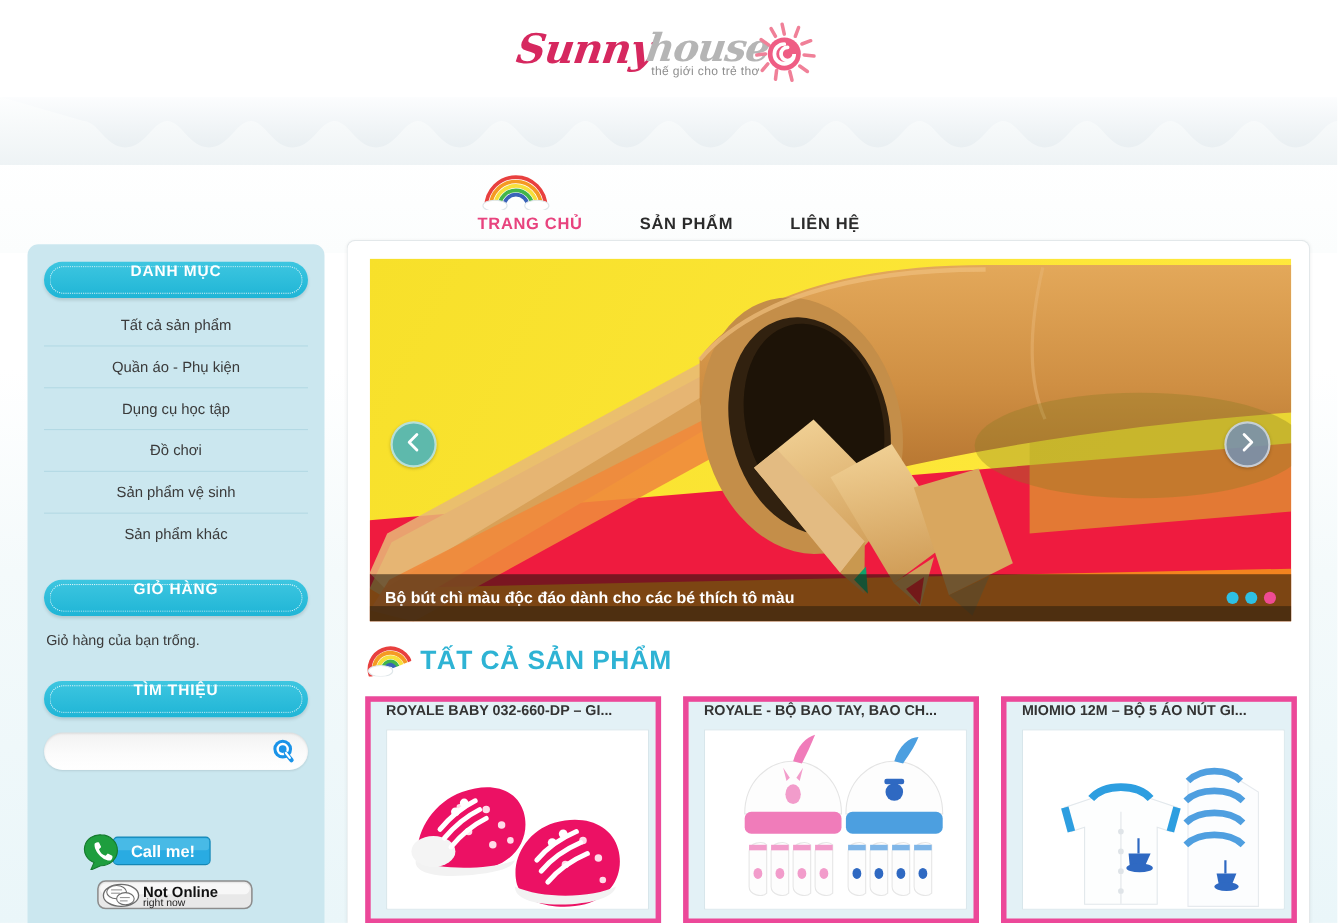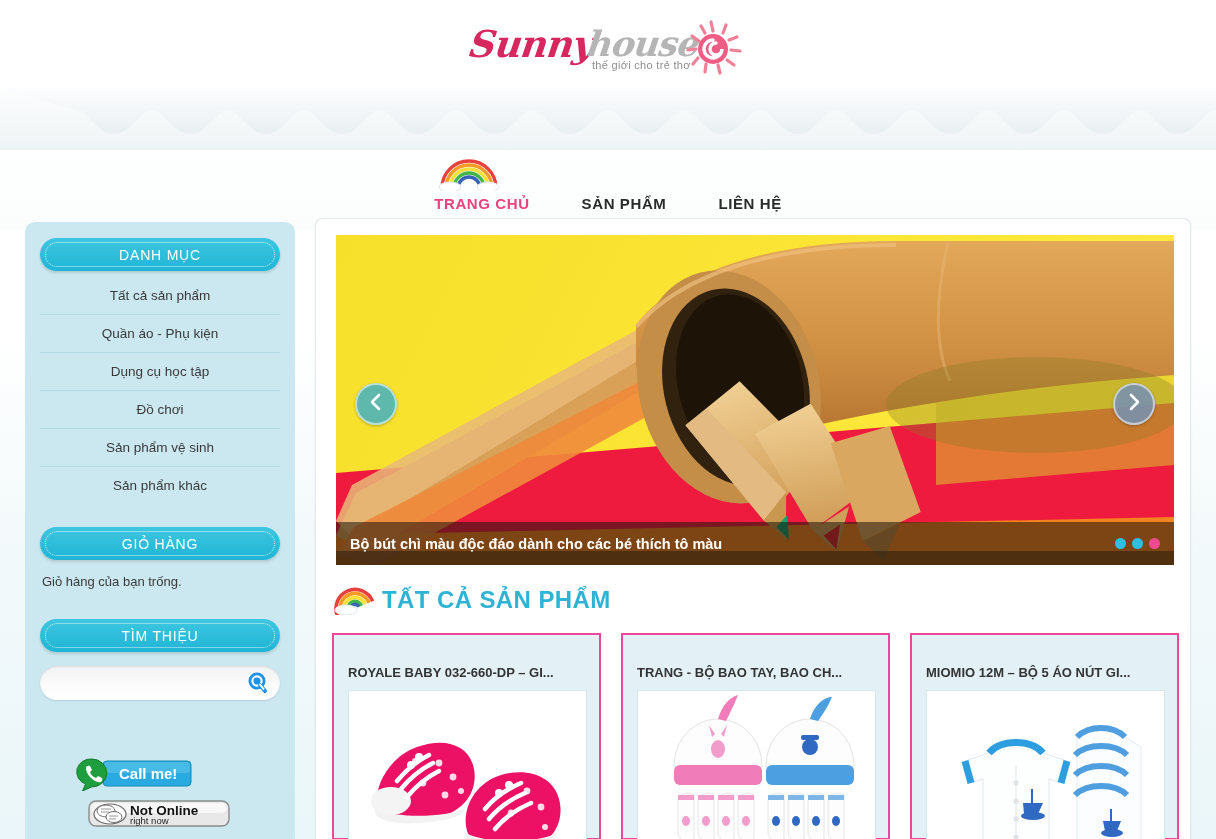--- a/index.html
+++ b/index.html
@@ -77,22 +77,22 @@
     width: 270px; height: 617px;
     background: #cbe7ef;
     border-radius: 10px 10px 0 0;
     padding: 16px 15px 0 15px;
   }
   .pill {
     position: relative;
     height: 33px; border-radius: 17px;
     background: linear-gradient(180deg,#3ec6e0 0%,#1fb5d6 100%);
     box-shadow: 0 2px 3px rgba(0,0,0,.13);
-    display: flex; align-items: center; justify-content: center;
-    color: #fff; font-size: 14px; font-weight: normal; letter-spacing: .8px;
+    display: flex; align-items: flex-start; justify-content: center;
+    color: #fff; font-size: 14px; font-weight: bold; letter-spacing: .8px;
     cursor: pointer;
   }
   .pill::before {
     content: ""; position: absolute; left: 5px; right: 5px; top: 4px; bottom: 4px;
     border: 1.5px dotted rgba(255,255,255,.85);
     border-radius: 14px; pointer-events: none;
   }
   .cat-list { margin-top: 6px; }
   .cat-item {
     height: 38px; line-height: 38px; text-align: center;
@@ -172,22 +172,22 @@
   }
 
   
   .products {
     position: absolute; left: 16px; top: 414px;
     width: 848px; display: flex; gap: 20px;
   }
   .pcard {
     width: 269px; height: 207px;
     background: #e3f1f6;
-    border: 2px solid #ec4899;
-    padding: 30px 14px 0 14px;
+    border: 5px solid #ec4899;
+    padding: 0 14px 0 14px;
   }
   .pcard-title {
     font-size: 13px; font-weight: bold; color: #333;
     white-space: nowrap; overflow: hidden;
     margin-bottom: 10px; cursor: pointer;
   }
   .pcard-img {
     width: 239px; height: 164px; background: #fff;
     border: 1px solid #d8e6eb; position: relative; overflow: hidden;
     cursor: pointer;
@@ -492,21 +492,21 @@
             </g>
             <g fill="#ffffff">
               <circle cx="150" cy="102" r="4"></circle>
                 <circle cx="160" cy="94" r="4"></circle>
             </g>
           </svg>
         </div>
       </div>
 
       <div class="pcard">
-        <div class="pcard-title">TRANG - BỘ BAO TAY, BAO CH...</div>
+        <div class="pcard-title">ROYALE - BỘ BAO TAY, BAO CH...</div>
         <div class="pcard-img">
           <svg width="239" height="164" viewBox="0 0 239 164">
             <rect width="239" height="164" fill="#ffffff"></rect>
 
             <path d="M36,76 C36,46 58,28 80,28 C102,28 124,46 124,76 Z" fill="#fdfdfd" stroke="#e4e4e4" stroke-width="1"></path>
             <rect x="36" y="74" width="88" height="20" rx="6" fill="#f07cba"></rect>
             <path d="M80,28 C84,14 92,6 100,4 C96,14 92,22 88,30 Z" fill="#f07cba"></path>
             <g fill="#f29ccb">
               <ellipse cx="80" cy="58" rx="7" ry="9"></ellipse>
               <path d="M74,46 l-3,-12 l6,9 z"></path>

